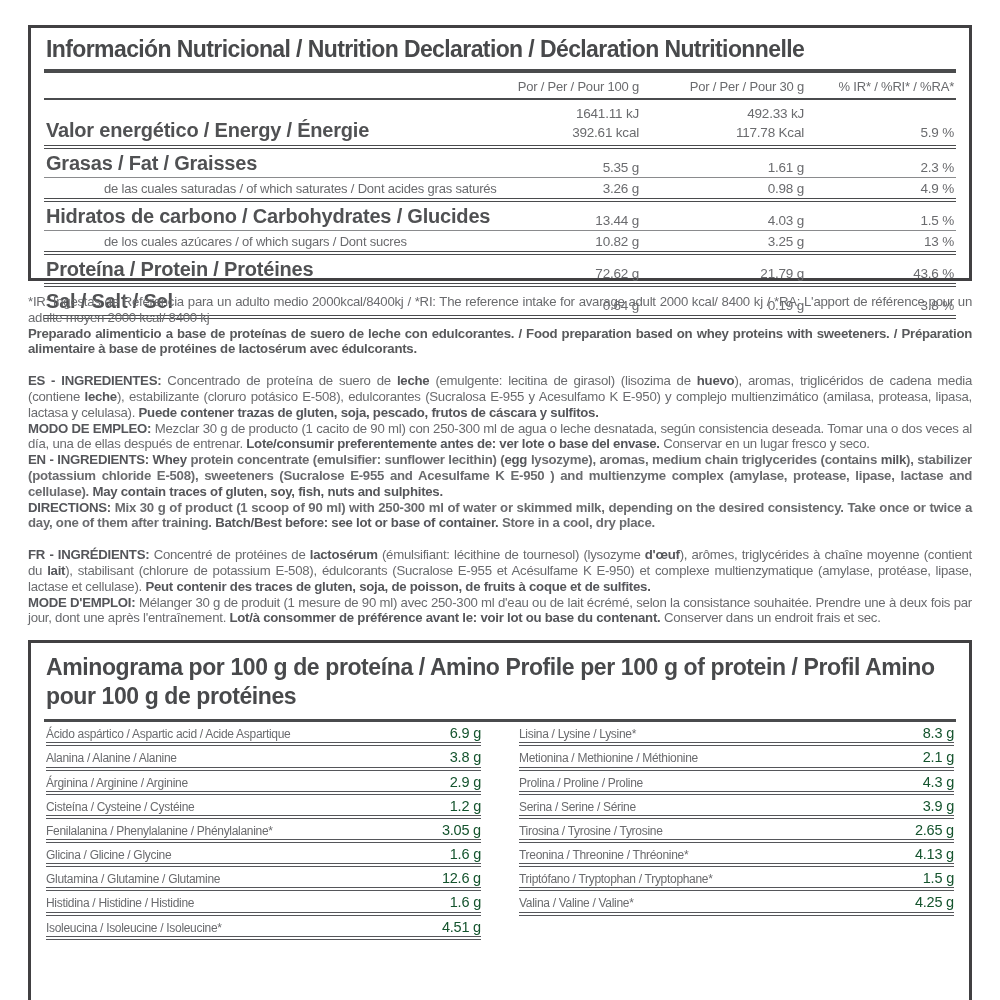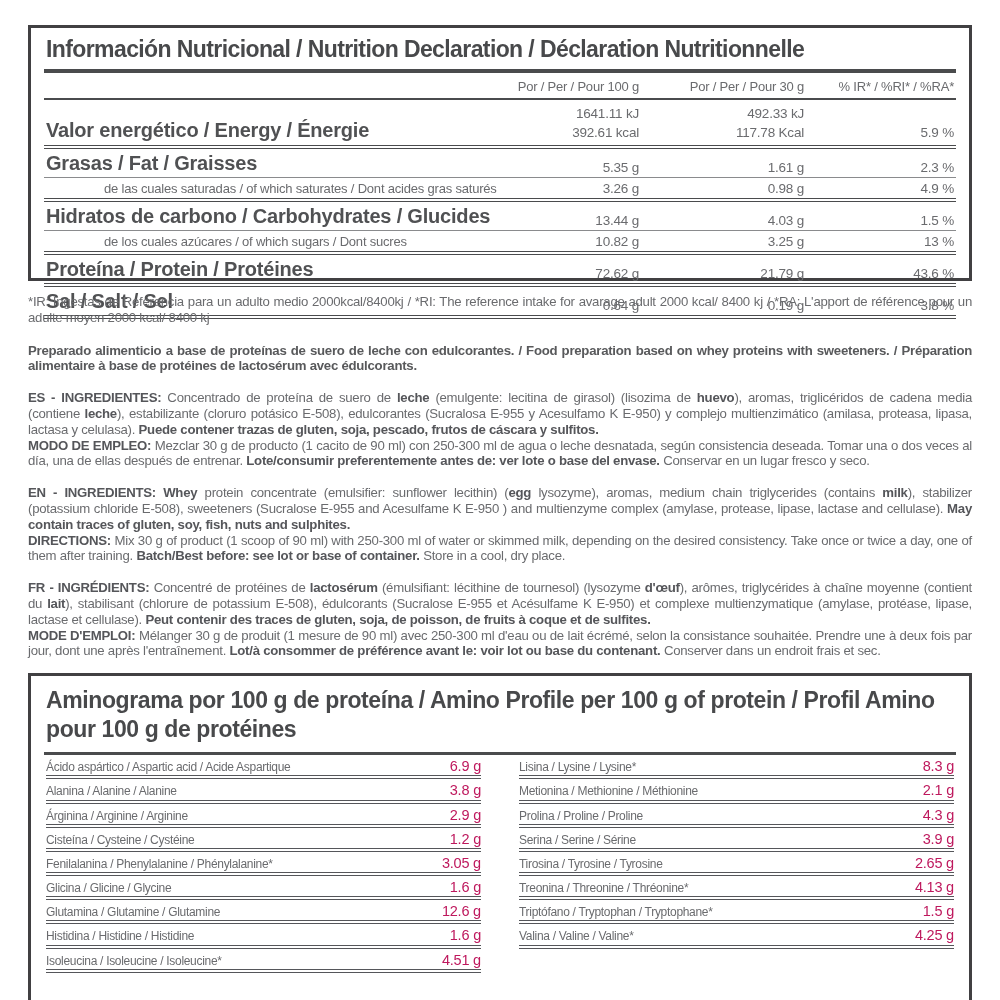--- a/index.html
+++ b/index.html
@@ -44,27 +44,27 @@
   .two { display:flex; flex-direction:column; }
   .two > span { display:block; min-height:19px; line-height:19px; text-align:right; }
   .row-energy { padding-top:4px; padding-bottom:3px; }
 
   
   .fineprint {
     font-size:13.2px; line-height:15.8px; letter-spacing:-0.25px;
     color:#6a6b6e; text-align:justify;
   }
   .fp-ref { margin-top:13px; }
-  .fp-prep { margin-top:17px; font-weight:bold; color:#58595b; }
+  .fp-prep { font-weight:bold; color:#58595b; }
   .lang-block { margin-top:15px; }
   .lang-block p { font-size:13.2px; line-height:15.8px; letter-spacing:-0.25px; text-align:justify; color:#6a6b6e; }
   .lang-block b { color:#55565a; }
   .fp-ref b, .fp-prep b { color:#58595b; }
   .lb-es { margin-top:16px; }
-  .lb-en { margin-top:16px; }
+  .lb-en { margin-top:0;font-weight:bold; }
   .lb-fr { margin-top:16px; }
 
   
   .amino-box {
     margin-top:14px;
     border:3px solid #414042;
     padding:8px 13px 12px 13px;
     height:377px;
   }
   .amino-title {
@@ -73,21 +73,21 @@
     padding:2px 2px 8px 2px;
     border-bottom:3px solid #4a4b4d;
   }
   .amino-grid { display:grid; grid-template-columns:1fr 1fr; column-gap:38px; padding:0 2px; }
   .a-row {
     display:flex; justify-content:space-between; align-items:baseline;
     border-bottom:4px double #55565a;
     height:24.2px; padding-top:3px;
   }
   .a-name { font-size:12px; color:#6a6b6e; letter-spacing:-0.3px; white-space:nowrap; }
-  .a-val  { font-size:14.5px; color:#be185d; letter-spacing:-0.2px; }
+  .a-val  { font-size:14.5px; color:#14532d; letter-spacing:-0.2px; }
   .amino-footnote { margin-top:10px; font-size:14.5px; color:#6a6b6e; letter-spacing:-0.2px; }
 </style>
 </head>
 <body>
 
 <div class="page">
 
   <section class="nut-box">
     <h1 class="nut-title">Información Nutricional / Nutrition Declaration / Déclaration Nutritionnelle</h1>
 

